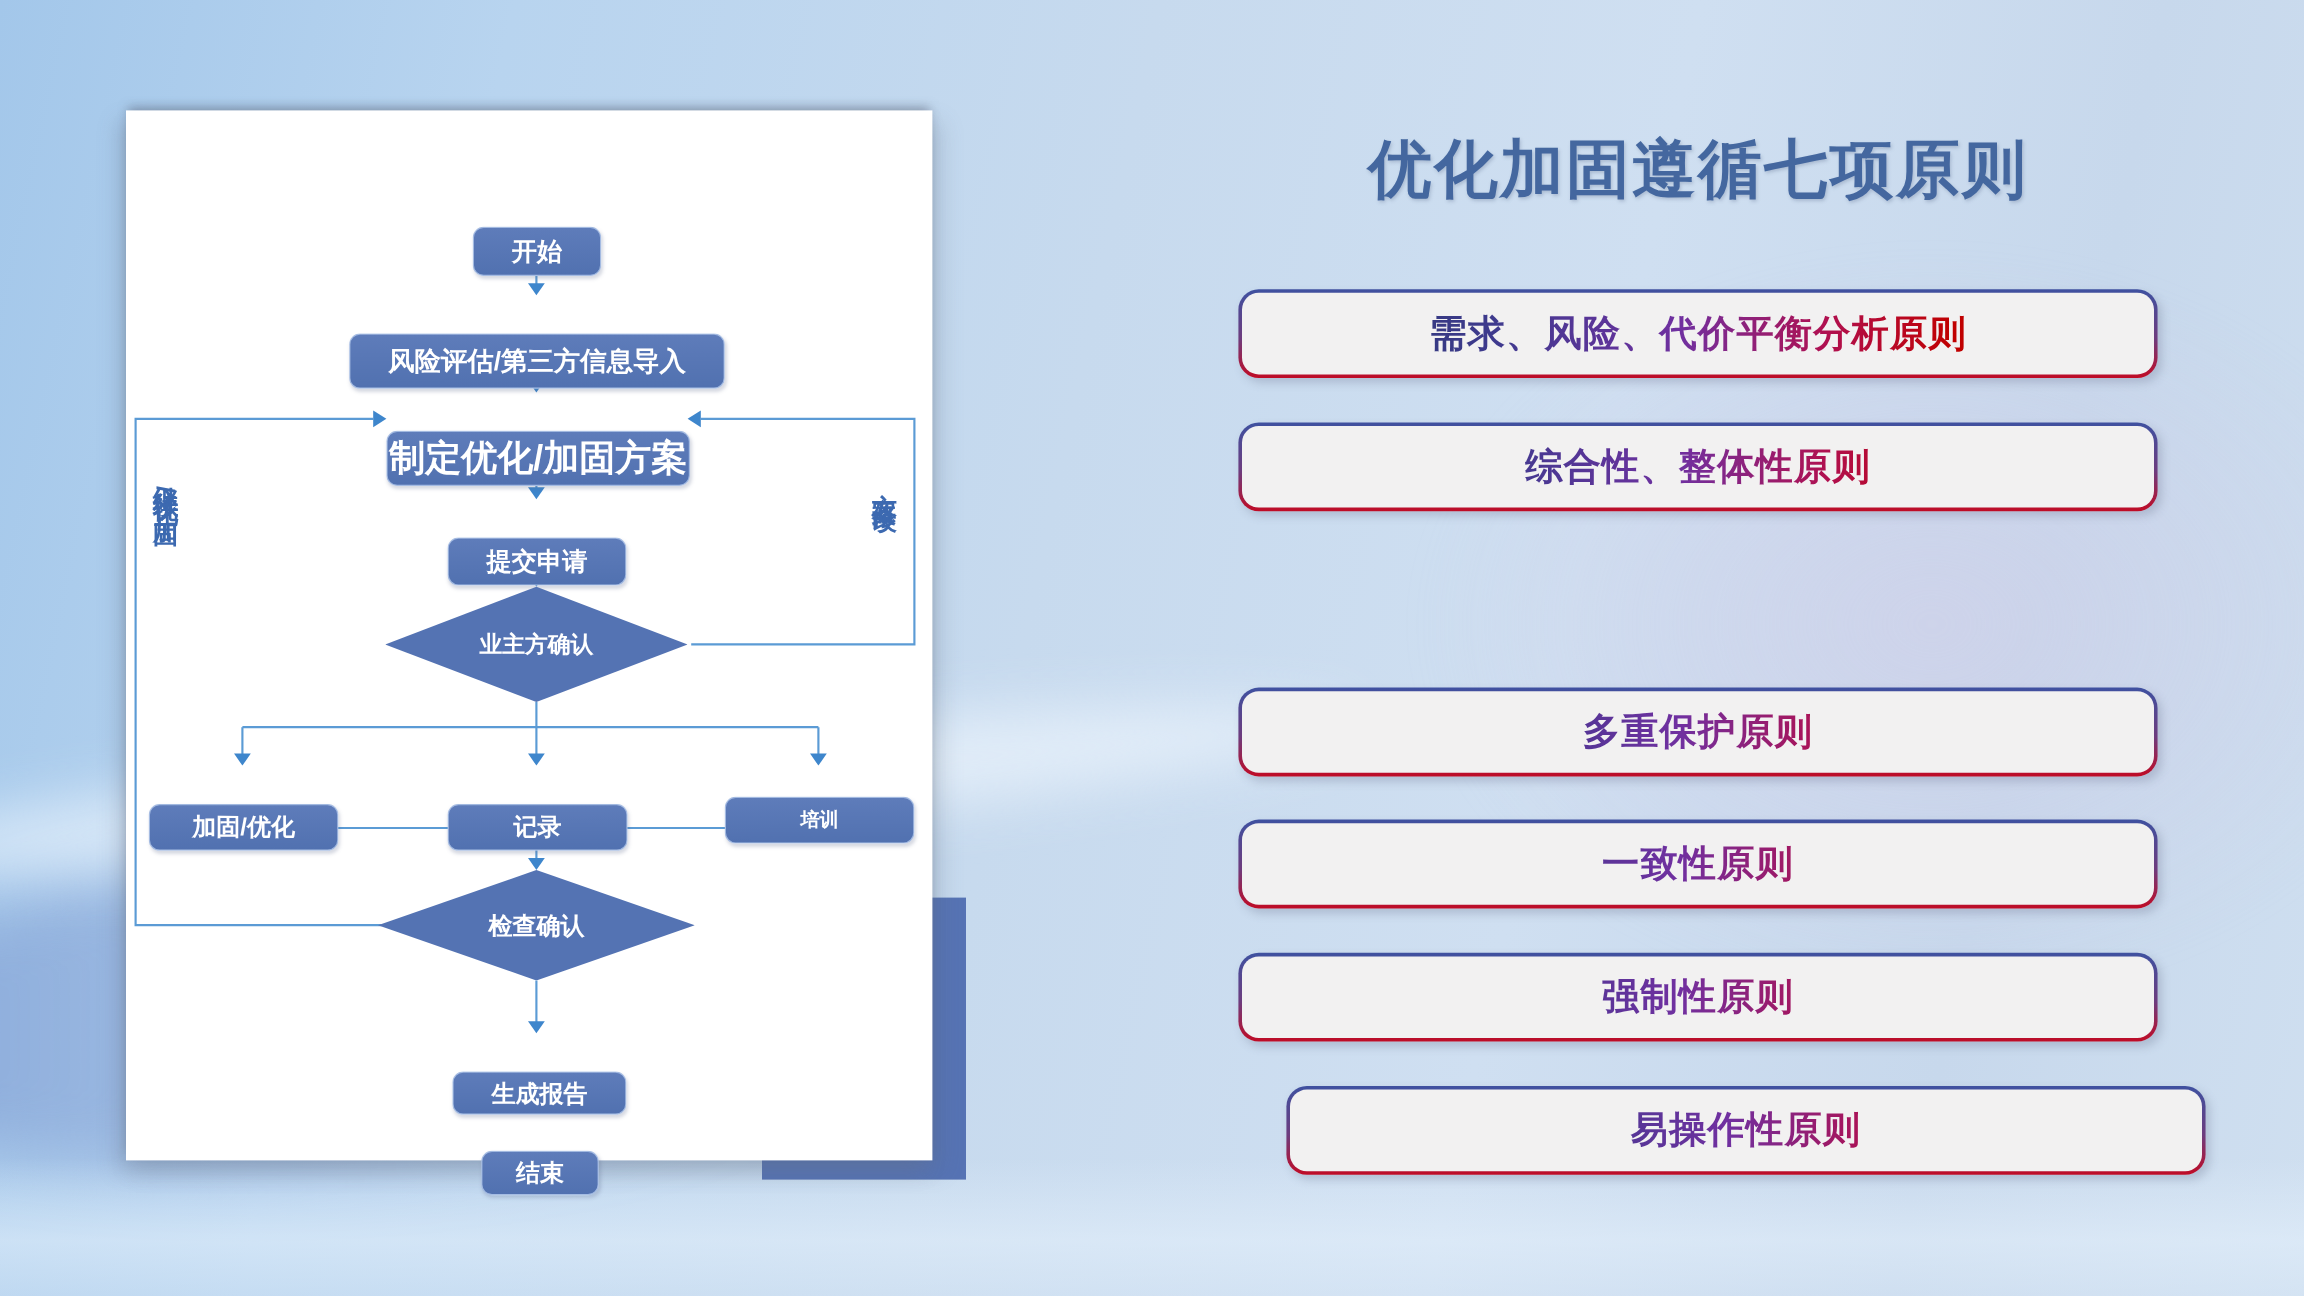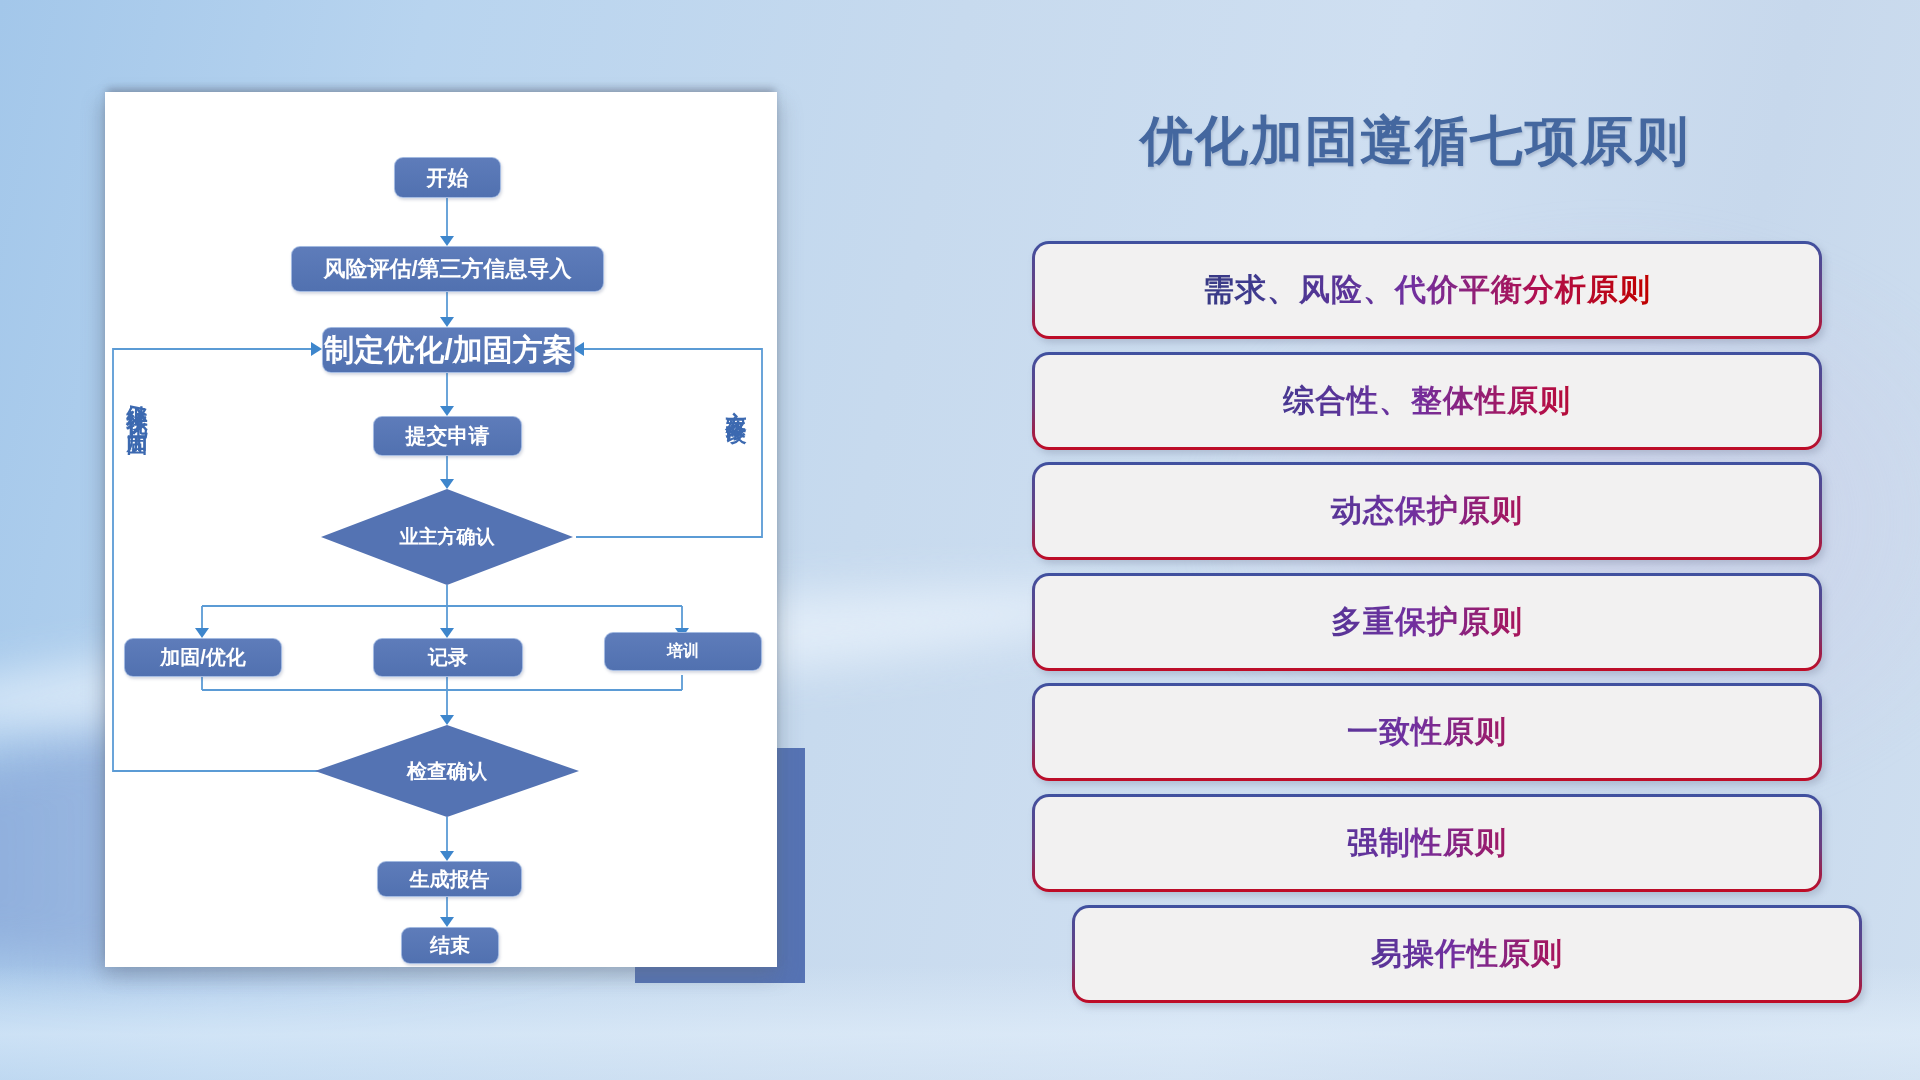--- a/index.html
+++ b/index.html
@@ -16,31 +16,31 @@
   .bottom-light{left:0;top:965px;width:100%;height:115px;
     background:linear-gradient(180deg,rgba(226,238,250,0) 0%,rgba(229,241,252,.55) 60%,rgba(222,236,249,.35) 100%);}
   .accent-block{position:absolute;left:635px;top:748px;width:170px;height:235px;background:#5673b4;}
   
   .panel{position:absolute;left:105px;top:92px;width:672px;height:875px;background:#ffffff;
     box-shadow:0 -5px 8px -2px rgba(92,104,124,.55),-7px 9px 16px rgba(100,112,134,.26),7px 10px 18px rgba(100,112,134,.22);}
   .connectors{position:absolute;inset:0;width:100%;height:100%;}
   .node{position:absolute;display:flex;align-items:center;justify-content:center;
     background:linear-gradient(180deg,#5e7cba 0%,#5171b0 100%);color:#ffffff;font-weight:bold;
     border:1px solid rgba(190,210,240,.75);border-radius:9px;box-shadow:1px 2px 3px rgba(90,105,140,.25);
-    text-align:center;white-space:nowrap;}
+    text-align:center;white-space:nowrap;margin-top:32px;}
   .diamond{position:absolute;display:flex;align-items:center;justify-content:center;
     background:#5473b3;color:#fff;font-weight:bold;
     clip-path:polygon(50% 0,100% 50%,50% 100%,0 50%);text-align:center;}
   .vlabel{position:absolute;writing-mode:vertical-rl;color:#3c69b0;font-weight:bold;
     font-size:21px;letter-spacing:4px;line-height:1;}
   
   .title{position:absolute;left:1032px;top:106px;width:766px;text-align:center;
     font-size:53px;font-weight:bold;color:#44679f;letter-spacing:2px;
     text-shadow:1px 2px 3px rgba(90,105,140,.30);white-space:nowrap;}
-  .p-box{position:absolute;left:1032px;width:766px;height:74px;border-radius:17px;padding:12px;
+  .p-box{position:absolute;left:1032px;width:766px;height:74px;border-radius:17px;padding:0;
     background:linear-gradient(180deg,#3f51a0 0%,#6d3c7e 55%,#c00b25 100%);
     box-shadow:3px 4px 7px rgba(110,120,145,.30);}
   .p-inner{position:absolute;inset:3px;border-radius:14px;background:#f2f1f1;}
   .p-grad{position:absolute;inset:0;display:flex;align-items:center;justify-content:center;
     background:linear-gradient(90deg,#1f3864 0%,#3f3a8e 28%,#7030a0 48%,#b01050 64%,#c00000 78%);
     -webkit-background-clip:text;background-clip:text;color:transparent;
     font-size:31px;font-weight:bold;letter-spacing:1px;white-space:nowrap;}
 </style>
 </head>
 <body>
@@ -110,25 +110,20 @@
   <div class="p-box" style="top:241px;">
     <div class="p-inner">
       <div class="p-grad">需求、风险、代价平衡分析原则</div>
     </div>
   </div>
   <div class="p-box" style="top:352px;">
     <div class="p-inner">
       <div class="p-grad">综合性、整体性原则</div>
     </div>
   </div>
-  <div class="p-box" style="top:462px;">
-    <div class="p-inner">
-      <div class="p-grad">动态保护原则</div>
-    </div>
-  </div>
   <div class="p-box" style="top:573px;">
     <div class="p-inner">
       <div class="p-grad">多重保护原则</div>
     </div>
   </div>
   <div class="p-box" style="top:683px;text-align:right;">
     <div class="p-inner">
       <div class="p-grad">一致性原则</div>
     </div>
   </div>

